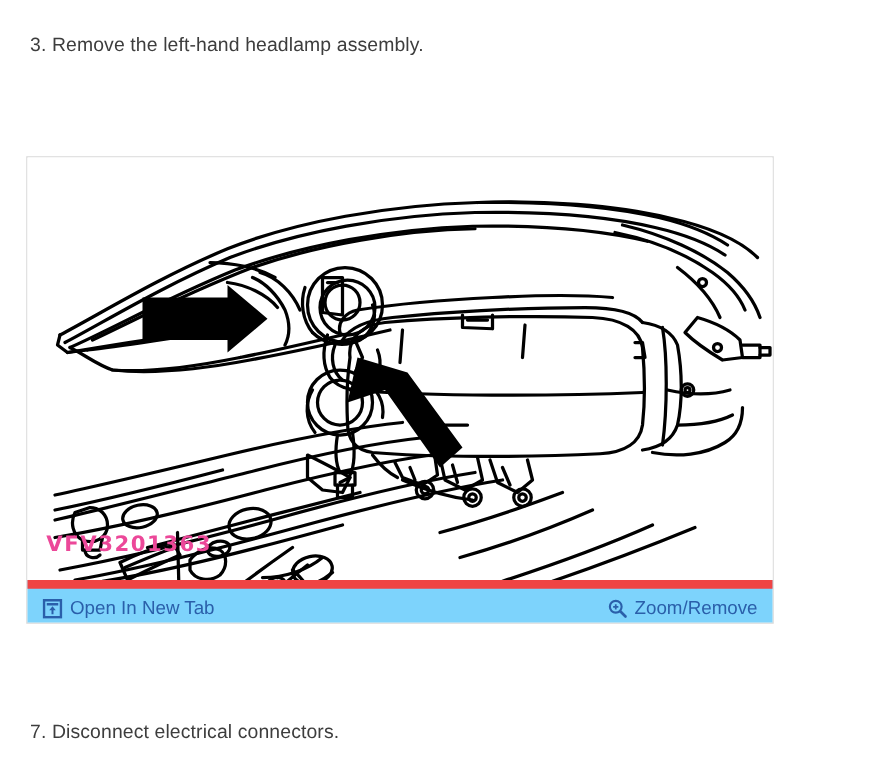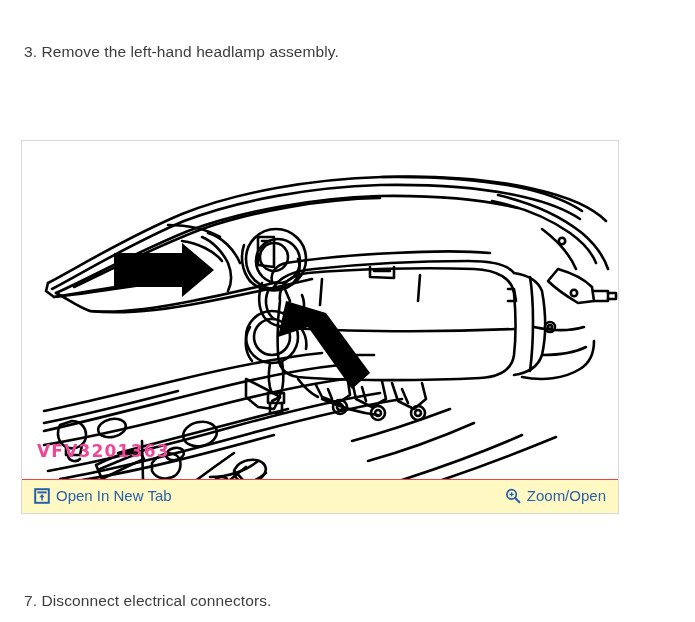--- a/index.html
+++ b/index.html
@@ -12,21 +12,20 @@
     background: #ffffff;
     font-family: "Liberation Sans", sans-serif;
     color: #3b3b3b;
     overflow: hidden;
     position: relative;
   }
   .page {
     position: relative;
     width: 695px;
     height: 458px;
-    margin-top: 15px;
   }
   .step-text {
     position: absolute;
     left: 24px;
     font-size: 15.5px;
     line-height: 20px;
     color: #3d3d3d;
     letter-spacing: 0.1px;
     white-space: nowrap;
   }
@@ -69,22 +68,22 @@
     color: #ec4899;
   }
 
   
   .viewer-toolbar {
     position: absolute;
     left: 0;
     right: 0;
     bottom: 0;
     height: 34px;
-    background: #fef9c3;
-    border-top: 1px solid #ef4444;
+    background: #7dd3fc;
+    border-top: 7px solid #ef4444;
     box-sizing: border-box;
   }
   .tool-link {
     position: absolute;
     top: 7px;
     display: flex;
     align-items: center;
     gap: 6px;
     font-size: 15px;
     color: #2a5faa;
@@ -279,21 +278,21 @@
       </a>
 
       <a class="tool-link" id="zoom-print" href="#">
         <span class="tool-icon">
           <svg width="16" height="16" viewBox="0 0 16 16" xmlns="http://www.w3.org/2000/svg">
             <circle cx="6.6" cy="6.4" r="4.7" fill="none" stroke="#2a5faa" stroke-width="1.7"></circle>
             <path d="M6.6 4.3 L 6.6 8.5 M 4.5 6.4 L 8.7 6.4" stroke="#2a5faa" stroke-width="1.4"></path>
             <path d="M10.2 10.0 L 14.4 14.2" stroke="#2a5faa" stroke-width="2.1" stroke-linecap="round"></path>
           </svg>
         </span>
-        <span class="label">Zoom/Open</span>
+        <span class="label">Zoom/Remove</span>
       </a>
 
     </div>
   </div>
 
   <div class="step-text" id="step-bottom">7. Disconnect electrical connectors.</div>
 
 </div>
 
 </body></html>

